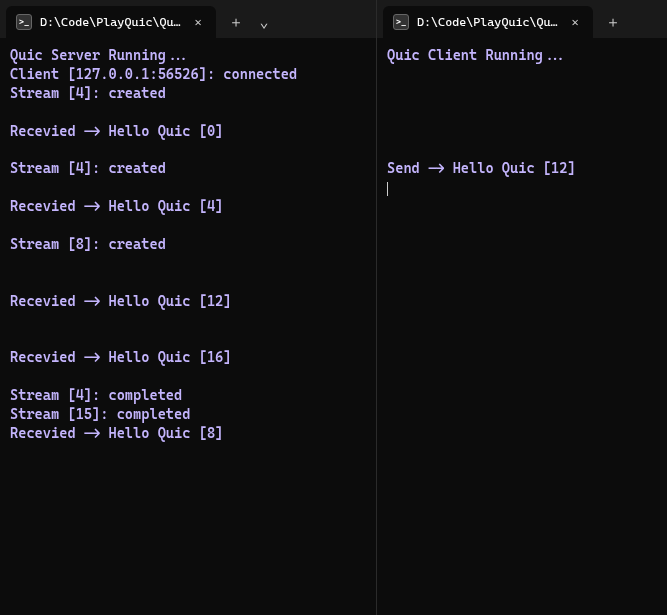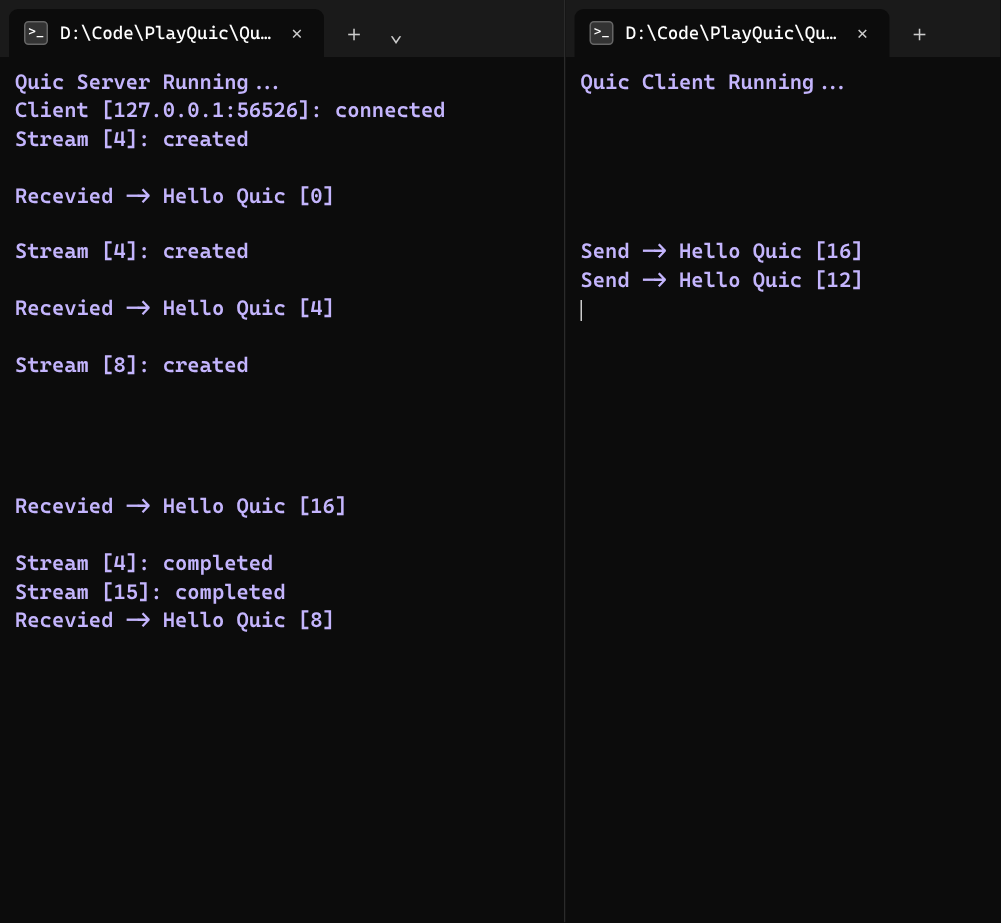--- a/index.html
+++ b/index.html
@@ -109,20 +109,21 @@
       <div class="line"></div>
       <div class="line">Recevied -&gt; Hello Quic [0]</div>
       <div class="line"></div>
       <div class="line">Stream [4]: created</div>
       <div class="line"></div>
       <div class="line">Recevied -&gt; Hello Quic [4]</div>
       <div class="line"></div>
       <div class="line">Stream [8]: created</div>
       <div class="line"></div>
       <div class="line"></div>
+      <div class="line">Recevied -&gt; Hello Quic [12]</div>
       <div class="line"></div>
       <div class="line"></div>
       <div class="line">Recevied -&gt; Hello Quic [16]</div>
       <div class="line"></div>
       <div class="line">Stream [4]: completed</div>
       <div class="line">Stream [15]: completed</div>
       <div class="line">Recevied -&gt; Hello Quic [8]</div>
       <div class="line"></div>
     </div>
 </div>
@@ -138,17 +139,16 @@
       <span class="plus">＋</span>
     </div>
   </div>
   <div class="terminal" id="term-right">
       <div class="line">Quic Client Running...</div>
       <div class="line"></div>
       <div class="line"></div>
       <div class="line"></div>
       <div class="line"></div>
       <div class="line"></div>
-      <div class="line">Send -&gt; Hello Quic [16]</div>
       <div class="line">Send -&gt; Hello Quic [12]</div>
       <div class="line"><span class="cursor"></span></div>
     </div>
 </div>
 
 </body></html>

